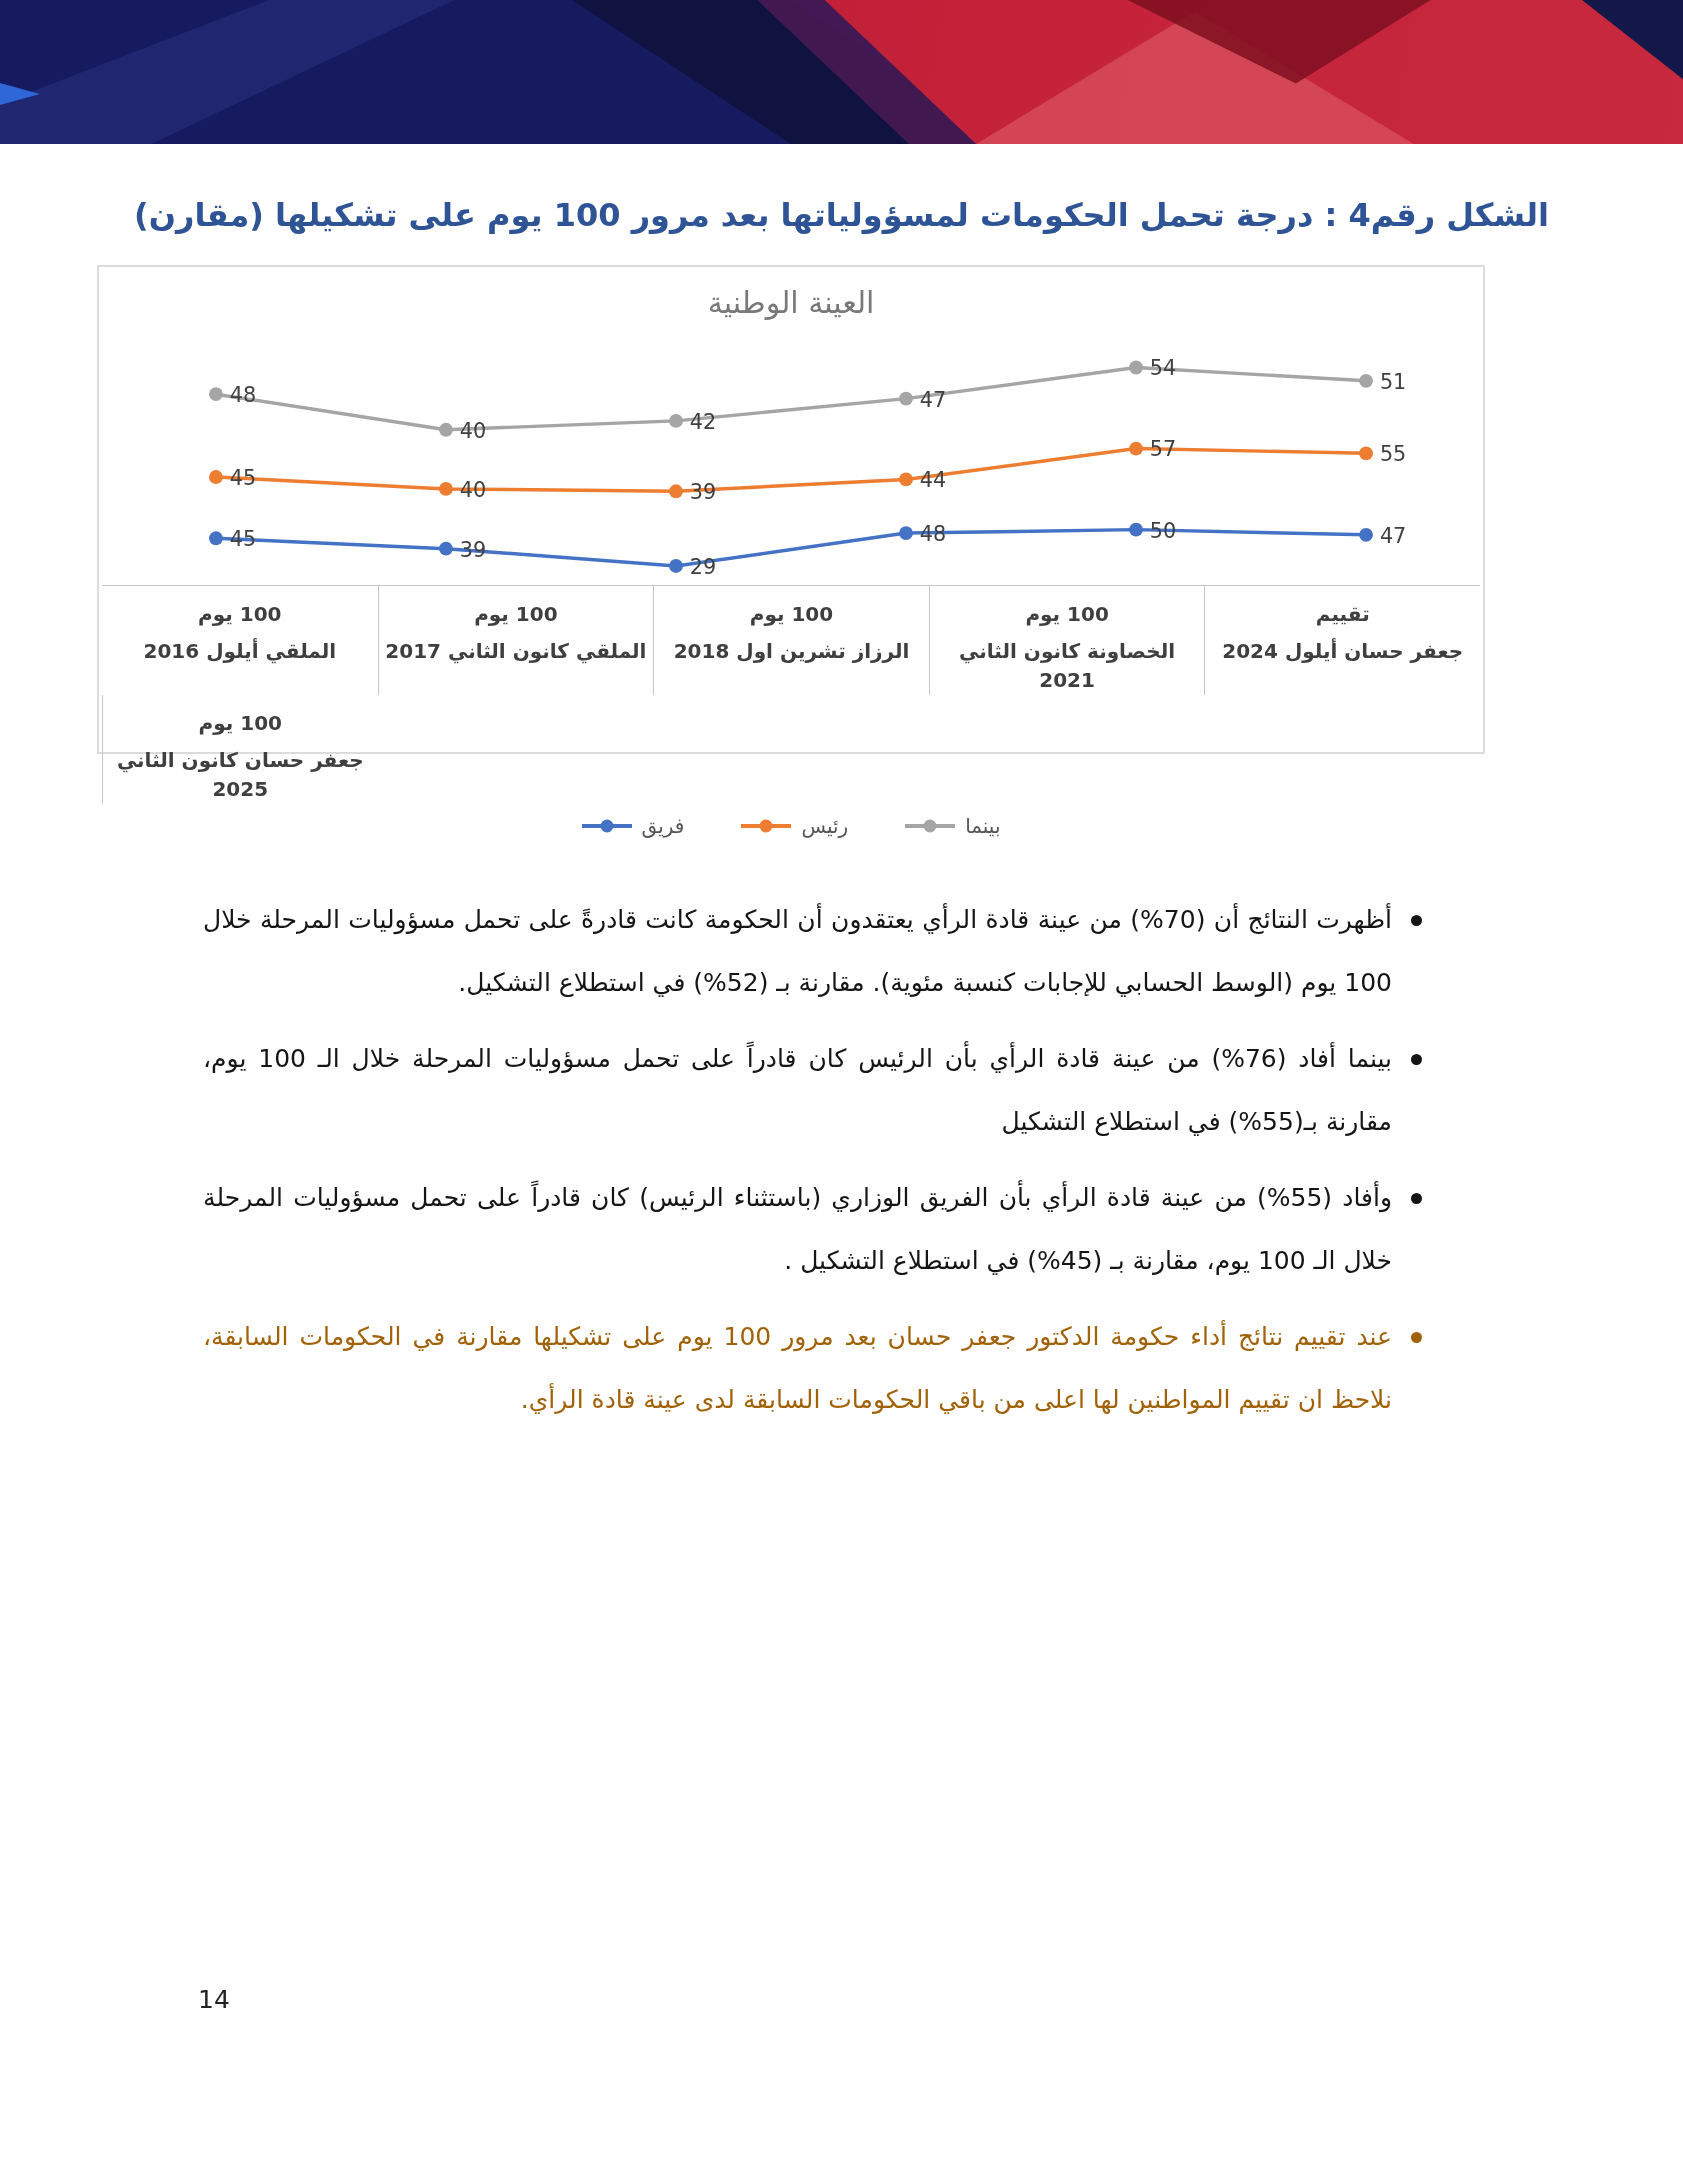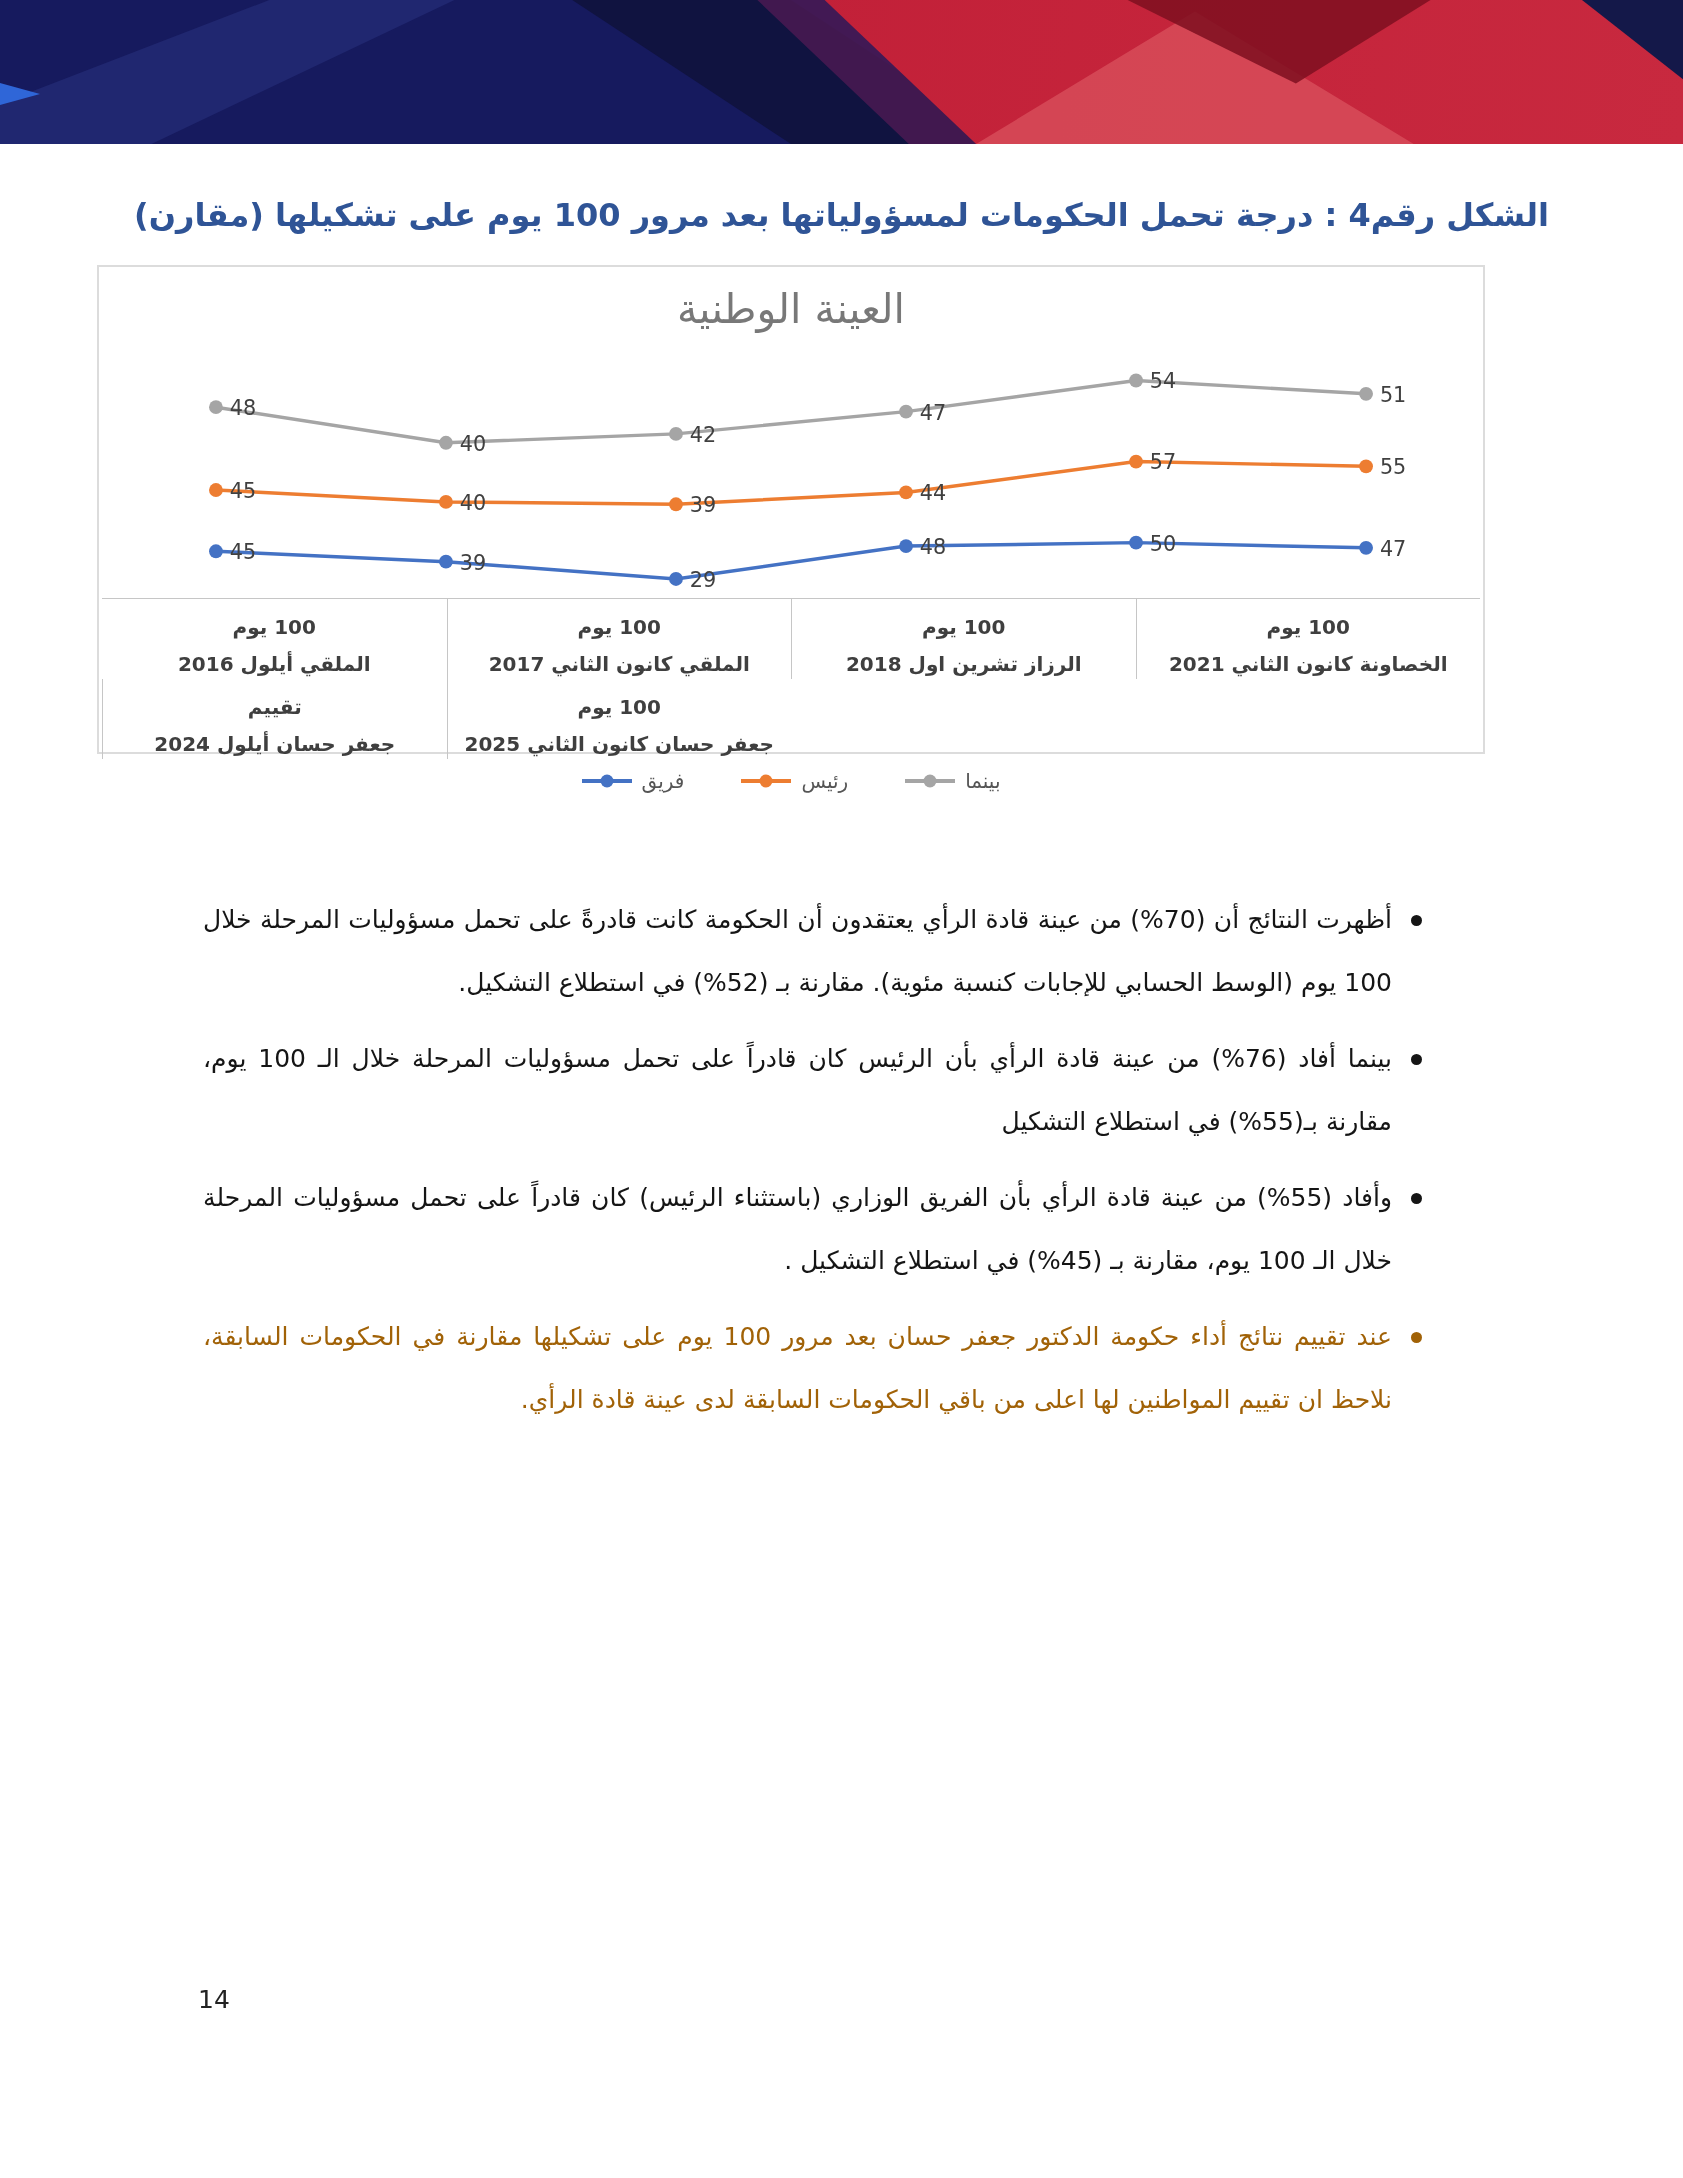--- a/index.html
+++ b/index.html
@@ -22,23 +22,23 @@
               border-top:11px solid transparent;border-bottom:11px solid transparent;
               border-left:40px solid #2f66d8}
 
   
   .figure-caption{position:absolute;top:196px;left:0;width:100%;text-align:center;
                   font-size:32px;font-weight:bold;color:#2F5496}
 
   
   .chart-box{position:absolute;top:265px;left:97px;width:1388px;height:489px;
              border:2px solid #DCDCDC;background:#ffffff}
-  .chart-title{margin-top:18px;text-align:center;font-size:41px;color:#787878;letter-spacing:1px}
+  .chart-title{margin-top:18px;text-align:center;font-size:30px;color:#787878;letter-spacing:1px}
   .chart-svg{display:block;margin:4px auto 0}
-  .axis-table{display:grid;grid-template-columns:repeat(4,1fr);
+  .axis-table{display:grid;grid-template-columns:repeat(5,1fr);
               border-top:1.5px solid #C6C6C6;min-height:119px;margin:0 3px}
   .axis-cell{border-left:1.5px solid #C6C6C6;text-align:center;padding:14px 6px 0 6px;
              font-weight:bold;color:#3F3F3F;font-size:20px;line-height:1.45}
   .axis-cell:first-child{border-left:none}
   .axis-period{margin-bottom:8px}
   .legend{display:flex;justify-content:center;align-items:center;gap:57px;height:44px}
   .legend-item{display:flex;align-items:center;gap:10px}
   .legend-marker{position:relative;width:50px;height:4px}
   .legend-marker .dot{position:absolute;left:50%;top:50%;transform:translate(-50%,-50%);
                       width:13px;height:13px;border-radius:50%}

